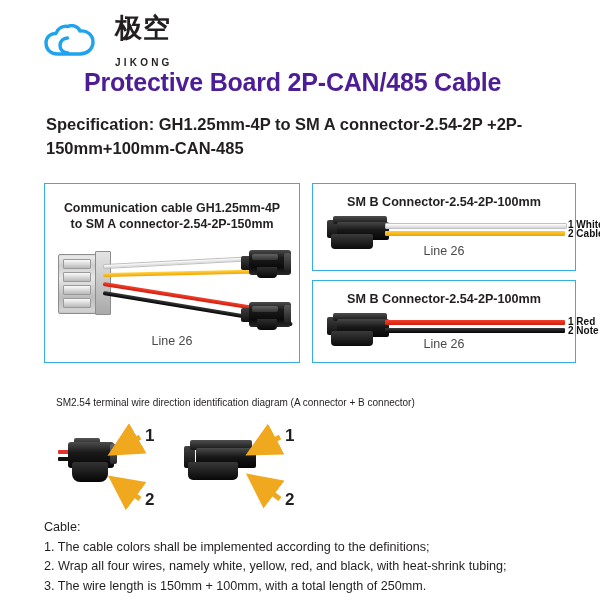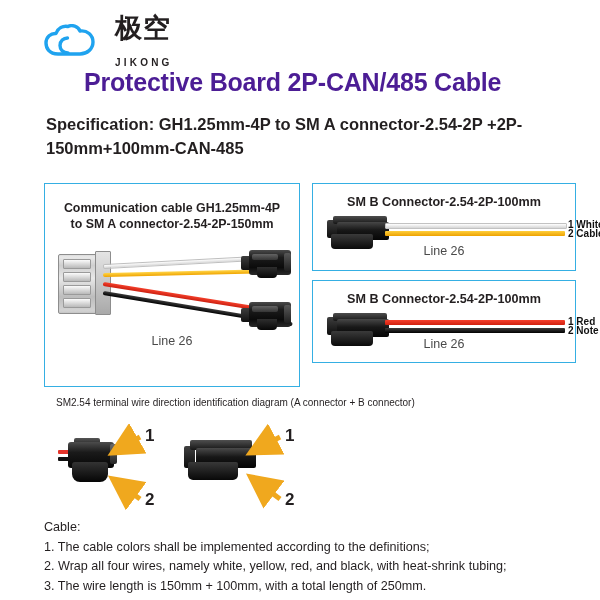--- a/index.html
+++ b/index.html
@@ -25,21 +25,21 @@
     font-size:25px;font-weight:bold;color:#4c1d95;
     letter-spacing:-0.2px;white-space:nowrap;margin-left:38px;
   }
   .spec-block{
     position:absolute;left:46px;top:113px;width:530px;
     font-size:16.5px;font-weight:bold;color:#231f20;line-height:1.45;
   }
 
   
   .box{position:absolute;border:1.6px solid #35afe3;background:#fff;box-sizing:border-box;}
-  #box-left{left:44px;top:183px;width:256px;height:204px;}
+  #box-left{left:44px;top:183px;width:256px;height:180px;}
   #box-tr{left:312px;top:183px;width:264px;height:88px;}
   #box-br{left:312px;top:280px;width:264px;height:83px;}
 
   .box-title{
     text-align:center;font-weight:bold;color:#231f20;
     font-size:12.4px;line-height:1.32;
   }
   #box-left .box-title{margin-top:16px;}
   #box-tr .box-title,#box-br .box-title{margin-top:10px;font-size:12.6px;}
   .line26{

